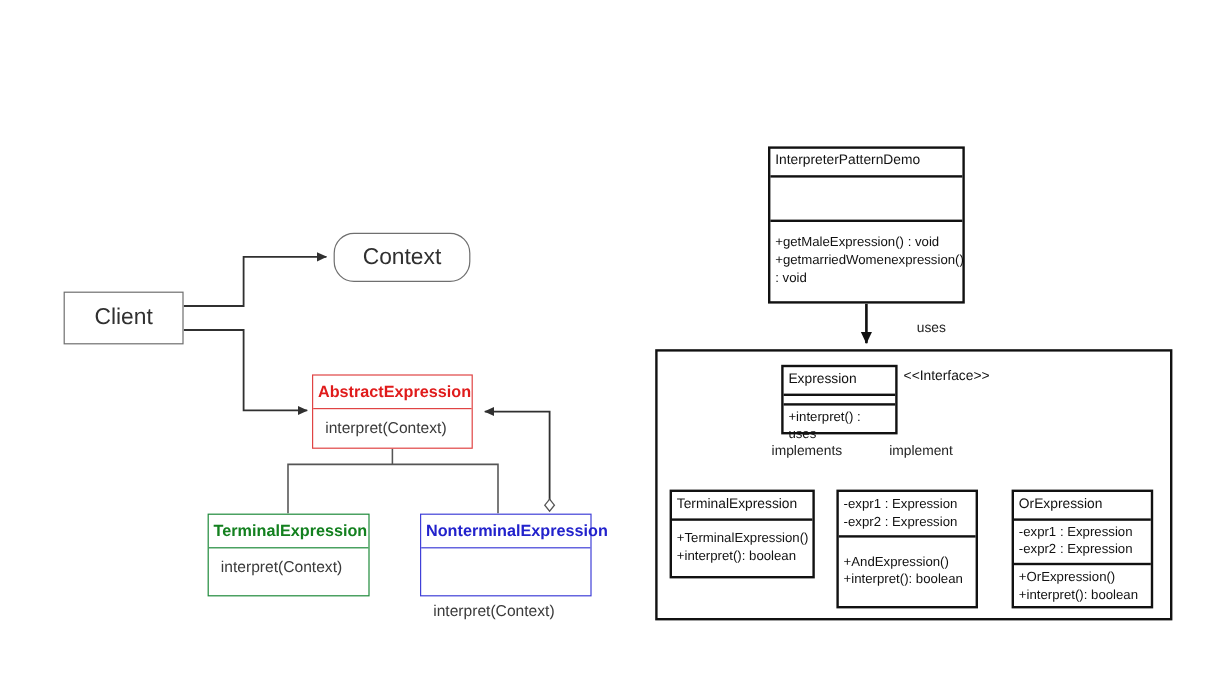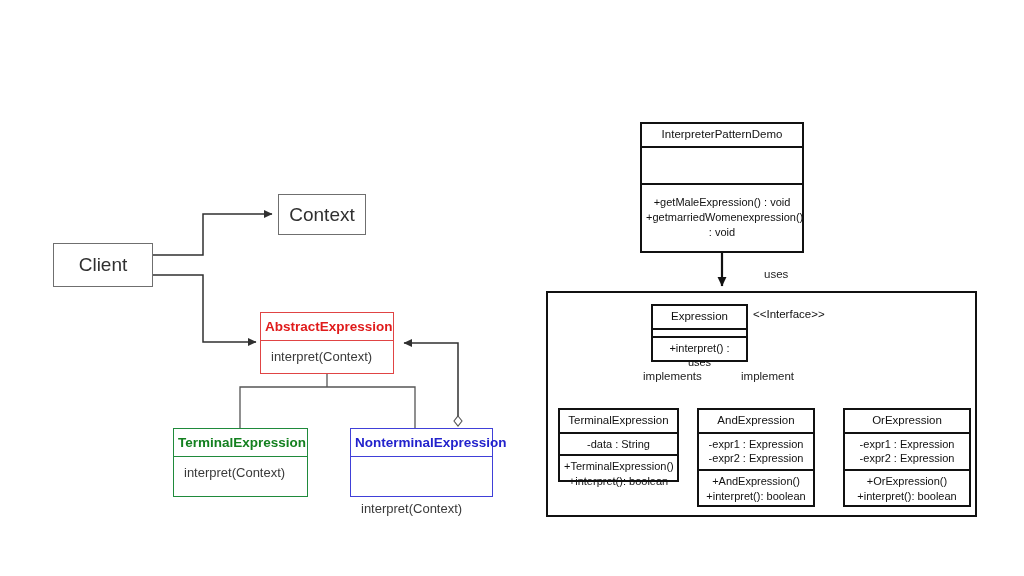--- a/index.html
+++ b/index.html
@@ -78,21 +78,21 @@
     box-sizing: border-box;
     border: 2.2px solid #111;
     background: #fff;
     display: flex;
     flex-direction: column;
     font-size: 11px;
     color: #111;
   }
   .jbox .cell {
     padding: 3px 4px;
-    text-align: center;
+    text-align: left;
     line-height: 1.35;
   }
   .jbox .cell + .cell { border-top: 2.2px solid #111; }
   .jbox .cell.title { font-size: 11.5px; }
   .jbox .cell.grow { flex: 1; display:flex; flex-direction:column; justify-content:center; }
   .edge-label {
     position: absolute;
     font-size: 11.5px;
     color: #222;
     white-space: nowrap;
@@ -150,21 +150,21 @@
       <path d="M700,388 L700,371" fill="none" stroke="#111" stroke-width="3" marker-end="url(#arrowSolidDark)"></path>
       <path d="M618,408 L618,388 L926,388 L926,408" fill="none" stroke="#111" stroke-width="2.2"></path>
       <path d="M756,408 L756,388" fill="none" stroke="#111" stroke-width="2.2"></path>
     </g>
   </svg>
 
   <div class="box plain-box" style="left:53px; top:243px; width:100px; height:44px;">
     <span>Client</span>
   </div>
 
-  <div class="box plain-box" style="left:278px; top:194px; width:88px; height:41px;">
+  <div class="box plain-box" style="left:278px; top:194px; width:114px; height:41px;border-radius:17px;">
     <span>Context</span>
   </div>
 
   <div class="box uml-simple red-box" style="left:260px; top:294px; width:134px; height:62px;">
     <div class="hdr">AbstractExpression</div>
     <div class="body">interpret(Context)</div>
   </div>
 
   <div class="box uml-simple green-box" style="left:173px; top:428px; width:135px; height:69px;">
     <div class="hdr">TerminalExpression</div>
@@ -196,40 +196,38 @@
     <div class="cell grow">+interpret() : uses</div>
   </div>
 
   <div class="iface-label" style="left:753px; top:308px;">&lt;&lt;Interface&gt;&gt;</div>
 
   <div class="edge-label" style="left:607px; top:370px;">implements</div>
   <div class="edge-label" style="left:705px; top:370px;">implement</div>
 
   <div class="jbox" style="left:558px; top:408px; width:121px; height:74px;">
     <div class="cell title">TerminalExpression</div>
-    <div class="cell">-data : String</div>
     <div class="cell grow">
       <div class="ln">+TerminalExpression()</div>
       <div class="ln">+interpret():  boolean</div>
     </div>
   </div>
 
   <div class="jbox" style="left:697px; top:408px; width:118px; height:99px;">
-    <div class="cell title">AndExpression</div>
     <div class="cell">
       <div class="ln">-expr1 : Expression</div>
       <div class="ln">-expr2 : Expression</div>
     </div>
     <div class="cell grow">
       <div class="ln">+AndExpression()</div>
       <div class="ln">+interpret():  boolean</div>
     </div>
   </div>
 
-  <div class="jbox" style="left:843px; top:408px; width:128px; height:99px;">
+  <div class="jbox" style="left:843px; top:408px; width:118px; height:99px;">
     <div class="cell title">OrExpression</div>
     <div class="cell">
       <div class="ln">-expr1 : Expression</div>
       <div class="ln">-expr2 : Expression</div>
     </div>
     <div class="cell grow">
       <div class="ln">+OrExpression()</div>
       <div class="ln">+interpret():  boolean</div>
     </div>
   </div>

